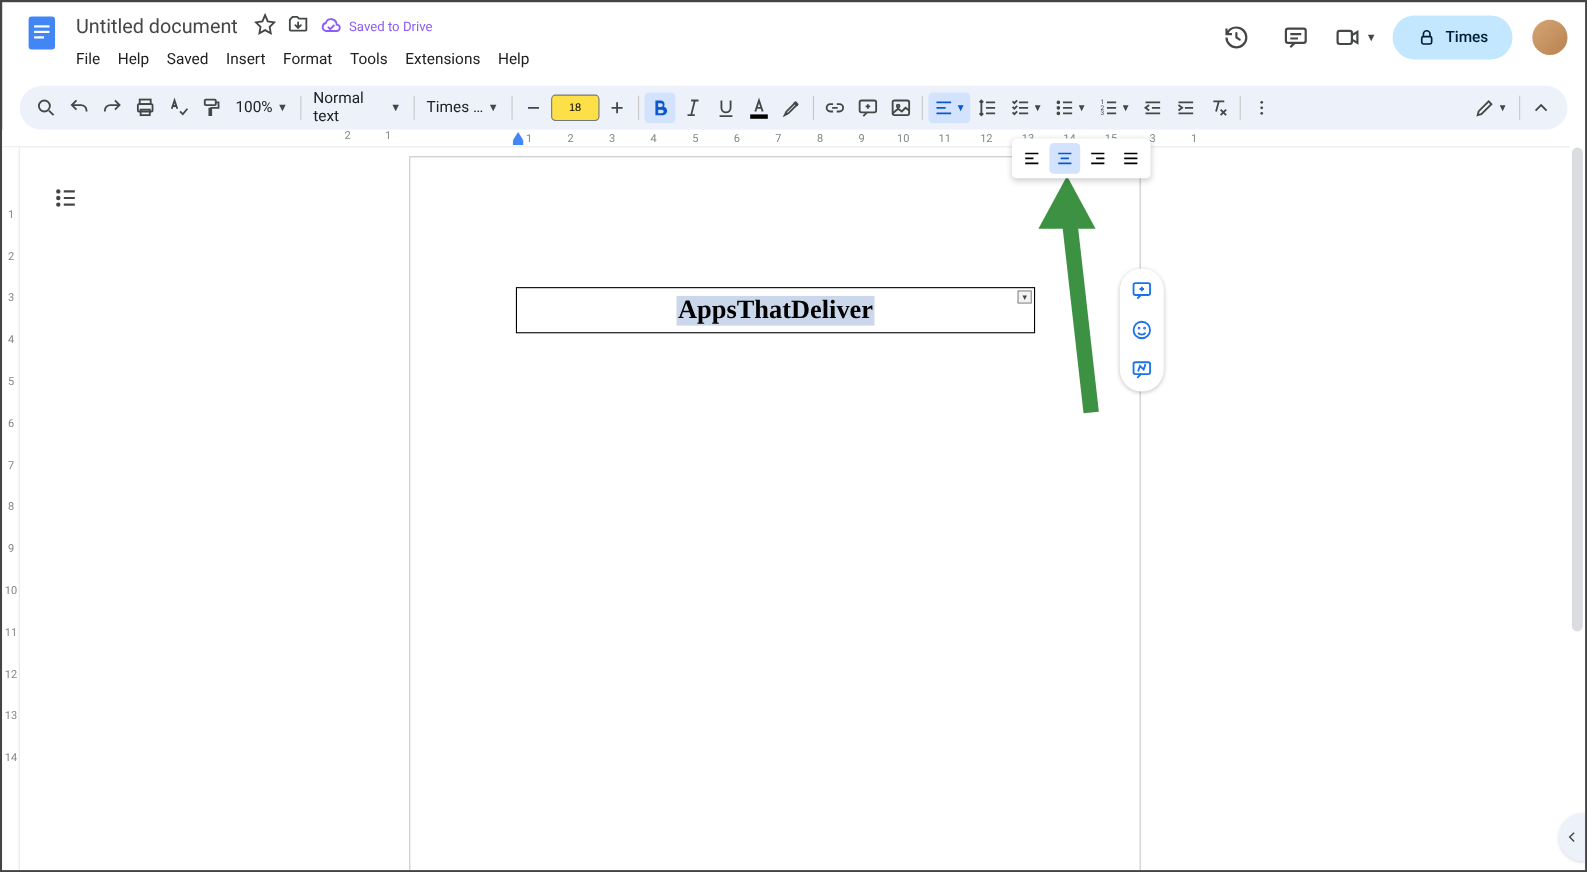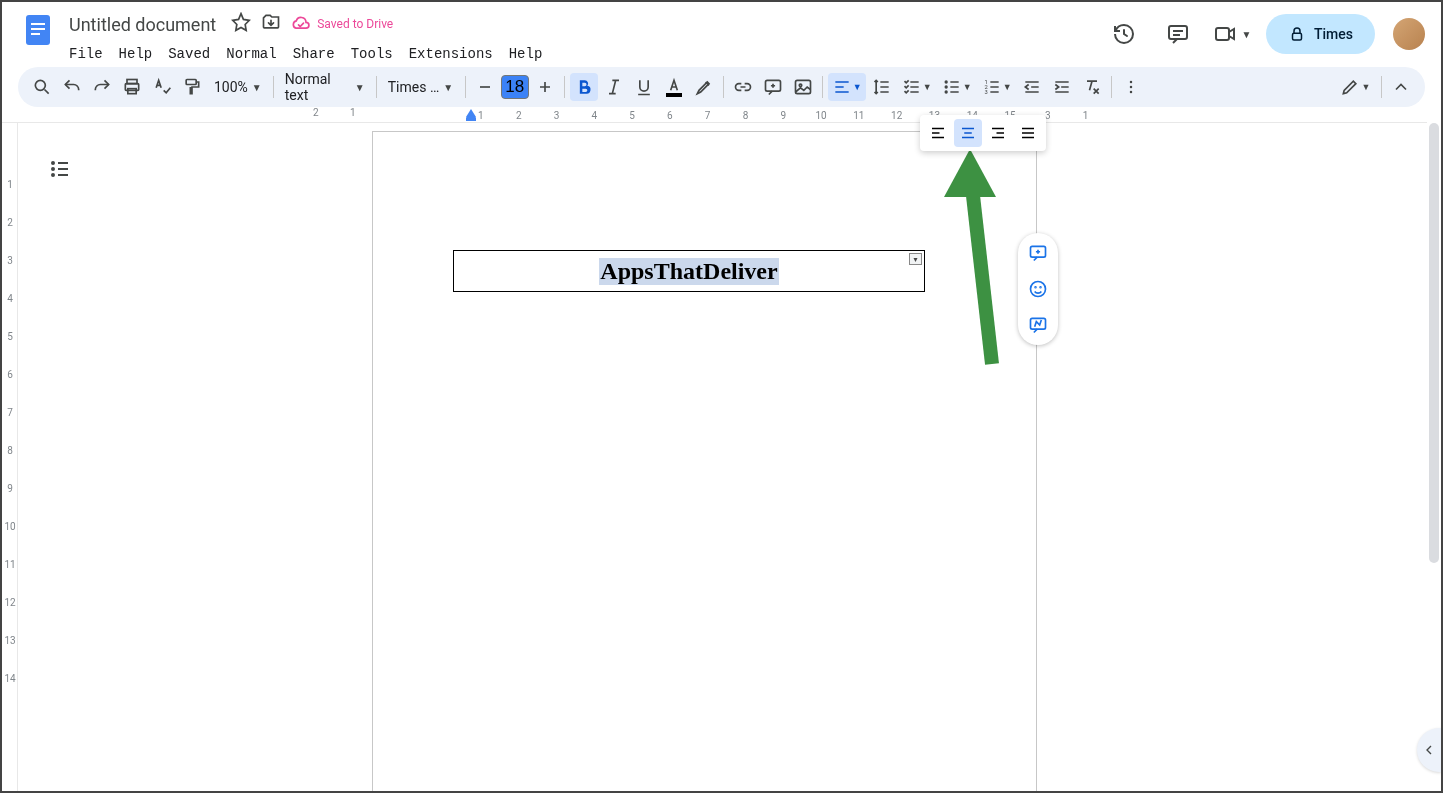--- a/index.html
+++ b/index.html
@@ -1,51 +1,51 @@
 <!DOCTYPE html>
 <html><head>
 <meta charset="utf-8">
 <style>
 * { margin: 0; padding: 0; box-sizing: border-box; }
 body { font-family: 'Google Sans', Roboto, Arial, sans-serif; background: #fff; overflow: hidden; width: 1443px; height: 793px; border: 2px solid #444; }
 
 
-.header { height: 65px; display: flex; align-items: flex-start; padding: 8px 16px 0 16px; }
+.header { height: 76px; display: flex; align-items: flex-start; padding: 8px 16px 0 16px; }
 .docs-logo { width: 40px; height: 40px; display: flex; align-items: center; justify-content: center; margin-right: 4px; }
 .docs-logo svg { width: 36px; height: 36px; }
 .title-area { flex: 1; display: flex; flex-direction: column; }
 .title-row { display: flex; align-items: center; gap: 8px; height: 28px; }
 .doc-title { font-size: 18px; color: #444746; padding: 2px 7px; border-radius: 4px; }
 .title-icons { display: flex; gap: 10px; align-items: center; color: #444746; }
 .title-icons svg { width: 20px; height: 20px; }
-.saved-text { font-size: 12px; color: #ec4899; display: flex; align-items: center; gap: 6px; }
+.saved-text { font-size: 12px; color: #8b5cf6; display: flex; align-items: center; gap: 6px; }
 .saved-text svg { width: 20px; height: 20px; }
 
-.menubar { display: flex; gap: 2px; height: 28px; align-items: center; margin-top: 2px; font-family: Liberation Mono, monospace; }
+.menubar { display: flex; gap: 2px; height: 28px; align-items: center; margin-top: 2px; }
 .menu-item { font-size: 14px; color: #202124; padding: 4px 7px; border-radius: 4px; cursor: pointer; }
 
 .header-right { display: flex; align-items: center; gap: 14px; margin-top: 4px; }
 .header-right .hdr-btn { width: 40px; height: 40px; display: flex; align-items: center; justify-content: center; border-radius: 50%; cursor: pointer; color: #444746; }
 .header-right .hdr-btn svg { width: 24px; height: 24px; }
 .meet-btn { display: flex; align-items: center; gap: 2px; }
 .share-btn { background: #c2e7ff; height: 40px; border-radius: 40px; padding: 0 22px; display: flex; align-items: center; gap: 8px; font-size: 14px; font-weight: 500; color: #001d35; cursor: pointer; }
 .share-btn svg { width: 18px; height: 18px; }
 .avatar { width: 32px; height: 32px; border-radius: 50%; background: linear-gradient(135deg, #d4a574, #b8824f); margin-left: 4px; }
 
 
 .toolbar-wrap { padding: 0 16px; }
 .toolbar { background: #edf2fa; height: 40px; border-radius: 24px; display: flex; align-items: center; padding: 0 10px; gap: 2px; position: relative; }
 .tb-btn { min-width: 28px; height: 28px; display: flex; align-items: center; justify-content: center; border-radius: 4px; cursor: pointer; color: #444746; }
 .tb-btn.active { background: #d3e3fd; color: #0b57d0; }
 .tb-btn svg { width: 20px; height: 20px; }
 .tb-sep { width: 1px; height: 22px; background: #c7c7c7; margin: 0 3px; }
 .tb-select { display: flex; align-items: center; gap: 4px; padding: 0 6px; font-size: 14px; color: #202124; height: 28px; border-radius: 4px; cursor: pointer; }
 .tb-select .caret { font-size: 10px; color: #444746; }
 .fontsize-group { display: flex; align-items: center; gap: 2px; }
-.fontsize-input { width: 28px; height: 24px; border: 1px solid #747775; border-radius: 4px; text-align: center; font-size: 17px; background: #3b82f6; }
+.fontsize-input { width: 44px; height: 24px; border: 1px solid #747775; border-radius: 4px; text-align: center; font-size: 10px; background: #fde047; }
 .tb-spacer { flex: 1; }
 .text-color-btn { position: relative; }
 .text-color-underline { position: absolute; bottom: 4px; left: 6px; right: 6px; height: 4px; background: #000; }
 
 
 .align-dropdown { position: absolute; top: 48px; left: 902px; background: #fff; border-radius: 4px; box-shadow: 0 2px 6px rgba(0,0,0,0.2); padding: 4px; display: flex; gap: 2px; z-index: 100; }
 .align-opt { width: 28px; height: 28px; display: flex; align-items: center; justify-content: center; border-radius: 4px; cursor: pointer; }
 .align-opt.active { background: #d3e3fd; color: #0b57d0; }
 
 
@@ -60,21 +60,21 @@
 
 .v-ruler { position: absolute; top: 16px; left: 0; width: 16px; bottom: 0; background: #fff; border-right: 1px solid #e8e8e8; font-size: 10px; color: #80868b; }
 .v-tick { position: absolute; left: 0; width: 16px; text-align: center; font-size: 10px; }
 
 
 .outline-btn { position: absolute; top: 44px; left: 40px; width: 36px; height: 36px; display: flex; align-items: center; justify-content: center; cursor: pointer; border-radius: 4px; color: #444746; }
 .outline-btn svg { width: 24px; height: 24px; }
 
 
 .page { position: absolute; top: 24px; left: 370px; width: 665px; height: 860px; background: #fff; border: 1px solid #c7c7c7; }
-.cell { position: absolute; top: 118px; left: 80px; width: 472px; height: 42px; border: 1px solid #000; display: flex; align-items: center; justify-content: center; }
+.cell { position: absolute; top: 118px; left: 96px; width: 472px; height: 42px; border: 1px solid #000; display: flex; align-items: center; justify-content: center; }
 .cell-text { font-family: 'Times New Roman', serif; font-size: 24px; font-weight: bold; background: #cbd8ec; padding: 0 1px; }
 .cell-handle { position: absolute; top: 2px; right: 2px; width: 13px; height: 12px; border: 1px solid #888; background: #f1f3f4; display: flex; align-items: center; justify-content: center; font-size: 8px; color: #444; }
 
 
 .float-tools { position: absolute; top: 126px; left: 1016px; width: 40px; background: #fff; border-radius: 20px; box-shadow: 0 1px 4px rgba(0,0,0,0.25); padding: 6px 0; display: flex; flex-direction: column; align-items: center; gap: 8px; }
 .float-btn { width: 28px; height: 28px; display: flex; align-items: center; justify-content: center; cursor: pointer; color: #1a73e8; }
 .float-btn svg { width: 20px; height: 20px; }
 
 
 .arrow-svg { position: absolute; top: 42px; left: 930px; pointer-events: none; }
@@ -114,22 +114,22 @@
               <path d="M9 13l2 2 4-4" stroke-linecap="round"></path>
             </svg>
           <span>Saved to Drive</span>
         </span>
       </div>
     </div>
     <div class="menubar">
       <span class="menu-item">File</span>
       <span class="menu-item">Help</span>
       <span class="menu-item">Saved</span>
-      <span class="menu-item">Normal</span>
-      <span class="menu-item">Share</span>
+      <span class="menu-item">Insert</span>
+      <span class="menu-item">Format</span>
       <span class="menu-item">Tools</span>
       <span class="menu-item">Extensions</span>
       <span class="menu-item">Help</span>
     </div>
   </div>
   <div class="header-right">
     <div class="hdr-btn">
         <svg viewBox="0 0 24 24" fill="none" stroke="currentColor" stroke-width="2">
           <path d="M3 12a9 9 0 109-9 9 9 0 00-8.5 6M3 4v5h5"></path>
           <path d="M12 8v4l3 2" stroke-linecap="round"></path>

